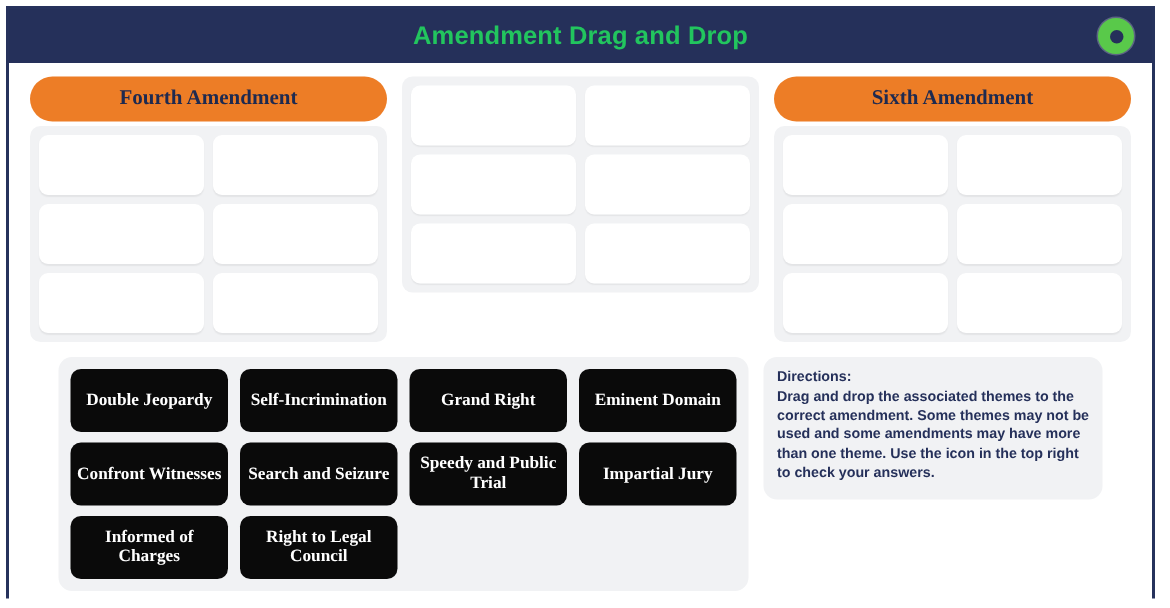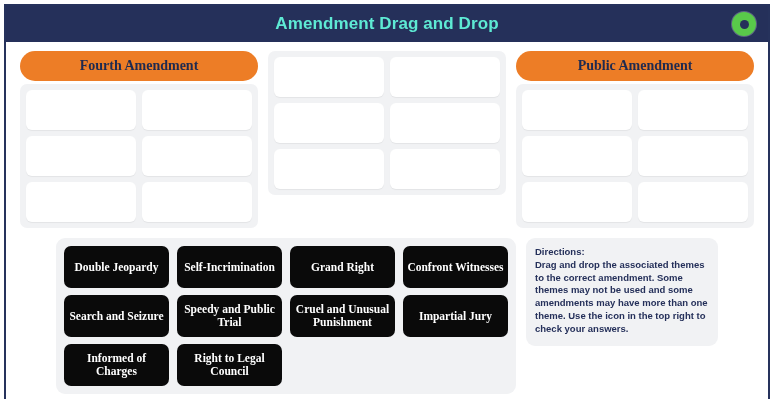--- a/index.html
+++ b/index.html
@@ -33,21 +33,21 @@
     flex:0 0 36px;
     background:#25305a;
     display:flex;
     align-items:center;
     justify-content:center;
   }
   .titlebar h1{
     margin:0;
     font-size:17px;
     font-weight:bold;
-    color:#5eead4;
+    color:#22c55e;
     letter-spacing:.1px;
     font-family:"Liberation Sans",sans-serif;
   }
   .check-btn{
     position:absolute;
     right:12px;top:50%;
     transform:translateY(-50%);
     width:24px;height:24px;
     border-radius:50%;
     background:#59c94a;
@@ -144,21 +144,21 @@
     font-family:"Liberation Serif",serif;
     font-size:11.5px;
     font-weight:bold;
     line-height:1.12;
     padding:2px 4px;
     box-sizing:border-box;
     cursor:grab;
   }
 
   .directions{
-    width:192px;
+    width:226px;
     background:#f1f2f4;
     border-radius:9px;
     padding:8px 9px 10px 9px;
     box-sizing:border-box;
     color:#25305a;
     font-size:9.5px;
     font-weight:bold;
     line-height:1.35;
     font-family:"Liberation Sans",sans-serif;
   }
@@ -195,41 +195,41 @@
             <div class="slots">
               <div class="slot"></div>
               <div class="slot"></div>
               <div class="slot"></div>
               <div class="slot"></div>
               <div class="slot"></div>
               <div class="slot"></div>
             </div>
           </div>
           <div class="column">
-            <div class="col-head">Public Amendment</div>
+            <div class="col-head">Sixth Amendment</div>
             <div class="slots">
               <div class="slot"></div>
               <div class="slot"></div>
               <div class="slot"></div>
               <div class="slot"></div>
               <div class="slot"></div>
               <div class="slot"></div>
             </div>
           </div>
         </div>
 
       <div class="lower">
         <div class="tilepanel">
             <div class="tile">Double Jeopardy</div>
             <div class="tile">Self-Incrimination</div>
             <div class="tile">Grand Right</div>
+            <div class="tile">Eminent Domain</div>
             <div class="tile">Confront Witnesses</div>
             <div class="tile">Search and Seizure</div>
             <div class="tile">Speedy and Public Trial</div>
-            <div class="tile">Cruel and Unusual Punishment</div>
             <div class="tile">Impartial Jury</div>
             <div class="tile">Informed of Charges</div>
             <div class="tile">Right to Legal Council</div>
           </div>
         <div class="directions">
           <span class="dir-title">Directions:</span>
           <span>Drag and drop the associated themes to the correct amendment. Some themes may not be used and some amendments may have more than one theme. Use the icon in the top right to check your answers.</span>
         </div>
       </div>
 

